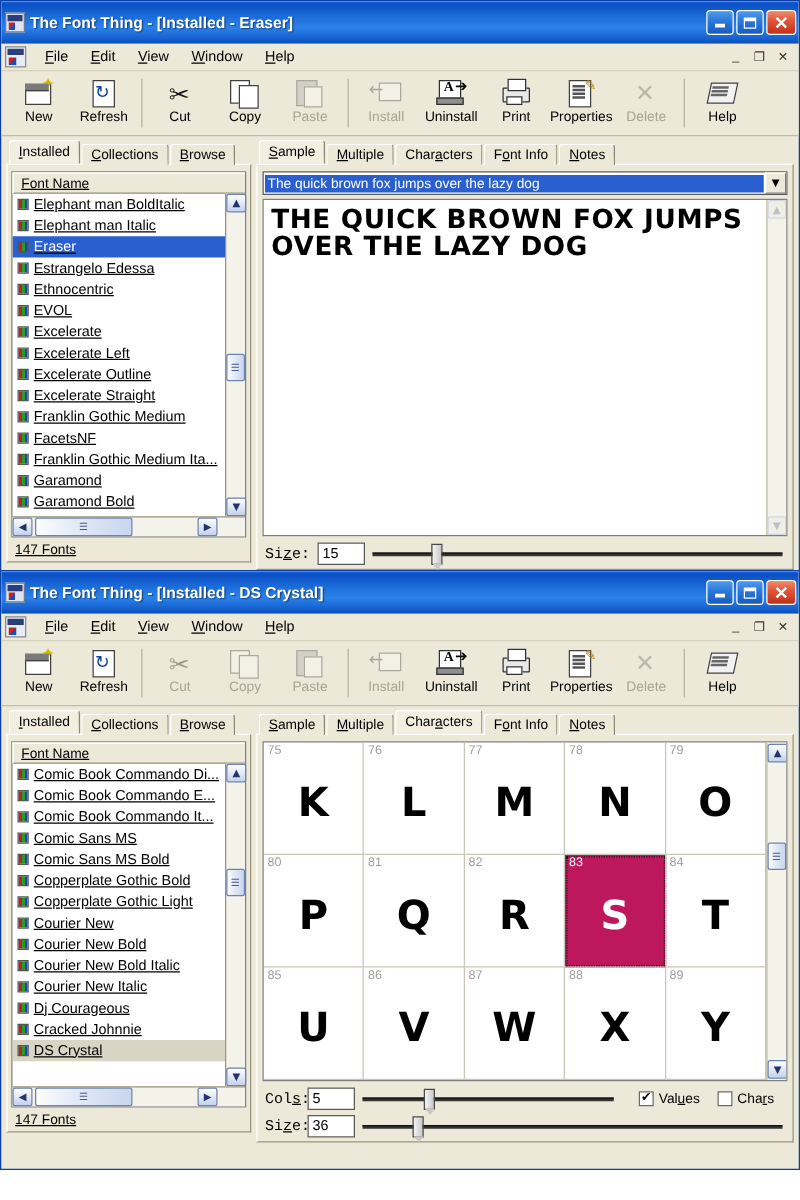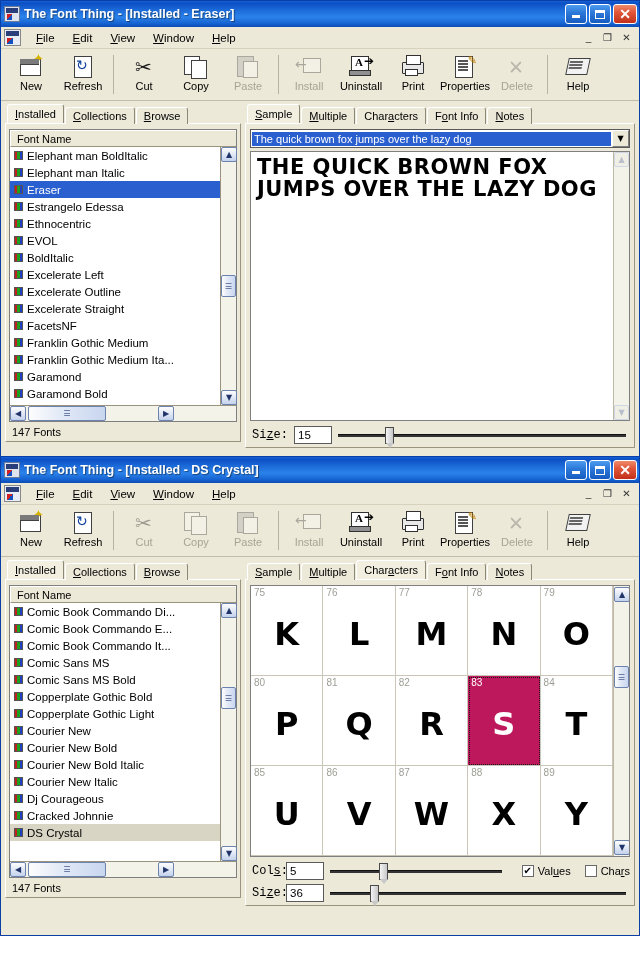--- a/index.html
+++ b/index.html
@@ -16,21 +16,21 @@
     left: 0; width: 640px;
     background: #ece9d8;
     border: 1px solid #0a3fa8;
     overflow: hidden;
   }
   #window-1 { top: 0; height: 477px; }
   #window-2 { top: 456px; height: 480px; }
 
   
   .titlebar {
-    height: 26px;
+    height: 34px;
     background: linear-gradient(to bottom,
        #1861d6 0%, #0b4fc4 8%, #1f6fdc 40%,
        #2b82ea 62%, #1461cf 88%, #0c4bb5 100%);
     display: flex; align-items: center;
     padding: 0 2px 0 3px;
     position: relative;
   }
   .title-icon {
     width: 16px; height: 16px; margin-right: 4px;
     background: #dfe4ee;
@@ -176,21 +176,21 @@
     background:#666;box-shadow:0 3px 0 #666, 0 6px 0 #666;transform:skewX(-12deg);}
 
   
   .body-area { display:flex; padding: 4px 4px 3px 4px; gap: 4px; }
   .pane {
     background:#ece9d8;
     border: 1px solid #ffffff;
     border-right-color:#9a937d; border-bottom-color:#9a937d;
     padding: 3px;
   }
-  .left-pane { width: 236px; }
+  .left-pane { width: 196px; text-decoration: underline; }
   .right-pane { flex: 1; }
 
   
   .tabrow { display:flex; height:18px; align-items:flex-end; padding-left:2px; }
   .tab {
     padding: 2px 7px 2px 7px; font-size:11px; color:#000;
     background:#ece9d8;
     border:1px solid #ffffff; border-right-color:#8d8875; border-bottom:none;
     border-top-right-radius:3px; border-top-left-radius:3px;
     margin-right:1px; position:relative; top:1px;
@@ -480,41 +480,41 @@
               <div class="lb-row">
                 <span class="tt-icon"></span>
                 <span>Ethnocentric</span>
               </div>
               <div class="lb-row">
                 <span class="tt-icon"></span>
                 <span>EVOL</span>
               </div>
               <div class="lb-row">
                 <span class="tt-icon"></span>
-                <span>BoldItalic</span>
+                <span>Excelerate</span>
               </div>
               <div class="lb-row">
                 <span class="tt-icon"></span>
                 <span>Excelerate Left</span>
               </div>
               <div class="lb-row">
                 <span class="tt-icon"></span>
                 <span>Excelerate Outline</span>
               </div>
               <div class="lb-row">
                 <span class="tt-icon"></span>
                 <span>Excelerate Straight</span>
               </div>
               <div class="lb-row">
                 <span class="tt-icon"></span>
+                <span>Franklin Gothic Medium</span>
+              </div>
+              <div class="lb-row">
+                <span class="tt-icon"></span>
                 <span>FacetsNF</span>
-              </div>
-              <div class="lb-row">
-                <span class="tt-icon"></span>
-                <span>Franklin Gothic Medium</span>
               </div>
               <div class="lb-row">
                 <span class="tt-icon"></span>
                 <span>Franklin Gothic Medium Ita...</span>
               </div>
               <div class="lb-row">
                 <span class="tt-icon"></span>
                 <span>Garamond</span>
               </div>
               <div class="lb-row">

